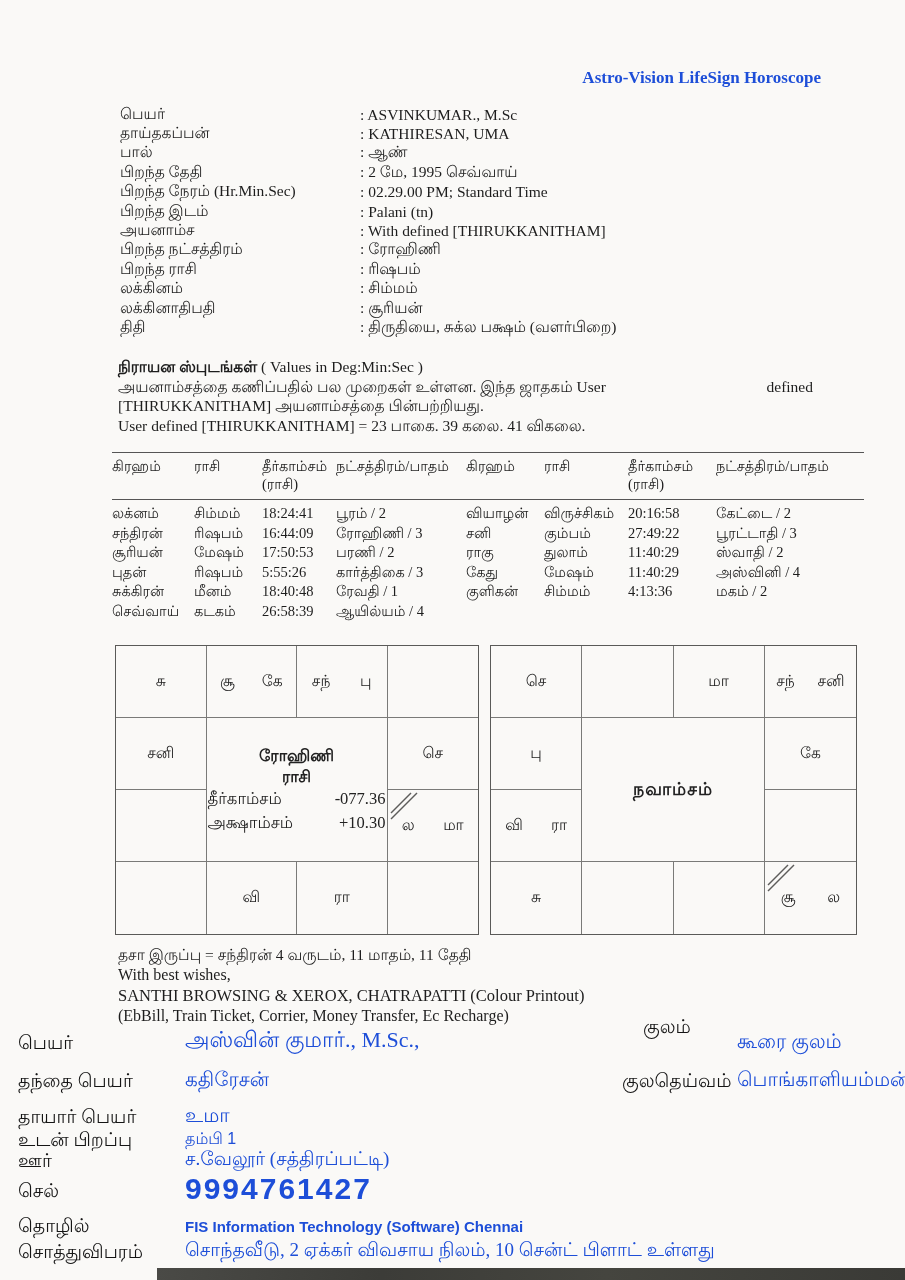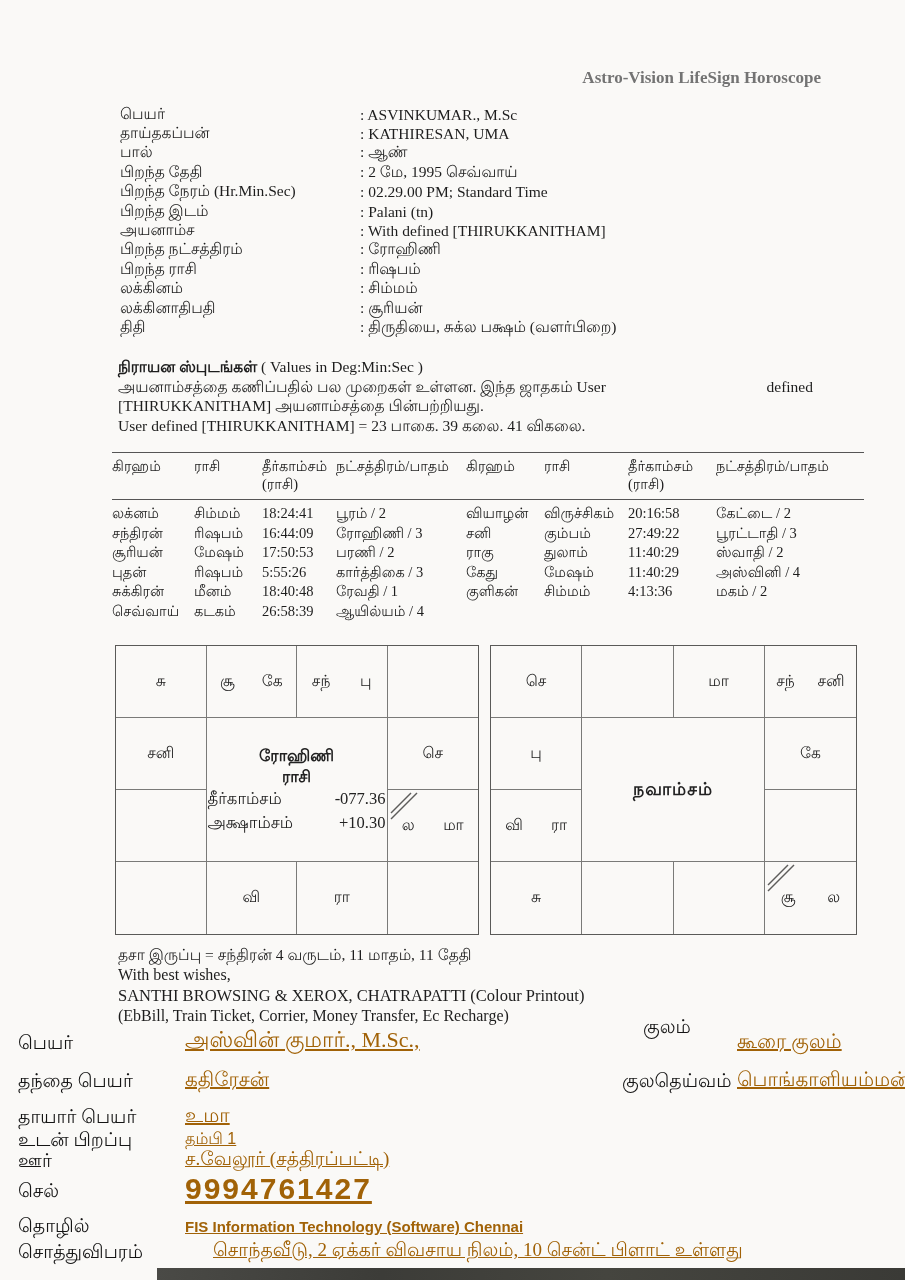--- a/index.html
+++ b/index.html
@@ -5,21 +5,21 @@
   html,body{margin:0;padding:0;background:#e8e8e6;}
   .page{
     position:relative;width:905px;height:1280px;margin:0 auto;
     background:#faf9f7;overflow:hidden;
     font-family:"Liberation Serif", serif;color:#1d1d1d;
   }
   .abs{position:absolute;}
   .nowrap{white-space:nowrap;}
 
   
-  .doc-title{top:68px;right:84px;font-size:17px;font-weight:bold;color:#737373;}
+  .doc-title{top:68px;right:84px;font-size:17px;font-weight:bold;color:#1d4ed8;}
 
   
   .details{top:105px;left:120px;width:712px;font-size:15.5px;}
   .details .row{display:flex;height:19.4px;align-items:center;}
   .details .lbl{width:240px;flex:none;}
   .details .val::before{content:": ";}
 
   
   .nirayana{top:357px;left:118px;width:712px;font-size:15.5px;line-height:19.5px;}
   .nir-head{font-weight:bold;}
@@ -52,21 +52,21 @@
   .lagna-mark{position:absolute;top:1px;left:1px;}
 
   
   .dasa-line{top:946px;left:118px;font-size:15.5px;}
   .wish1{top:966px;left:118px;font-size:16px;}
   .wish2{top:986px;left:118px;font-size:16.5px;}
   .wish3{top:1007px;left:118px;font-size:16px;}
 
   
   .p-lbl{font-size:19px;color:#151515;}
-  .p-val{color:#a16207;text-decoration:underline;}
+  .p-val{color:#1d4ed8;}
   .sans{font-family:"Liberation Sans", sans-serif;}
 
   .strip{top:1268px;left:157px;width:748px;height:12px;
     background:linear-gradient(90deg,#4a4a46,#3c3c38 30%,#45453f 60%,#3a3a36);}
 </style>
 </head>
 <body>
 
 <div class="page">
 
@@ -347,16 +347,16 @@
   <div class="abs p-lbl nowrap" style="top:1150px;left:18px;">ஊர்</div>
   <div class="abs p-val nowrap" style="top:1148px;left:185px;font-size:19px;">ச.வேலூர் (சத்திரப்பட்டி)</div>
 
   <div class="abs p-lbl nowrap" style="top:1180px;left:18px;">செல்</div>
   <div class="abs p-val sans nowrap" style="top:1172px;left:185px;font-size:30px;font-weight:bold;letter-spacing:2px;">9994761427</div>
 
   <div class="abs p-lbl nowrap" style="top:1215px;left:18px;">தொழில்</div>
   <div class="abs p-val sans nowrap" style="top:1218px;left:185px;font-size:15px;font-weight:bold;">FIS Information Technology (Software) Chennai</div>
 
   <div class="abs p-lbl nowrap" style="top:1241px;left:18px;">சொத்துவிபரம்</div>
-  <div class="abs p-val nowrap" style="top:1239px;left:185px;font-size:19px;margin-left:28px;">சொந்தவீடு, 2 ஏக்கர் விவசாய நிலம், 10 சென்ட் பிளாட் உள்ளது</div>
+  <div class="abs p-val nowrap" style="top:1239px;left:185px;font-size:19px;">சொந்தவீடு, 2 ஏக்கர் விவசாய நிலம், 10 சென்ட் பிளாட் உள்ளது</div>
 
   <div class="abs strip"></div>
 </div>
 
 </body></html>

